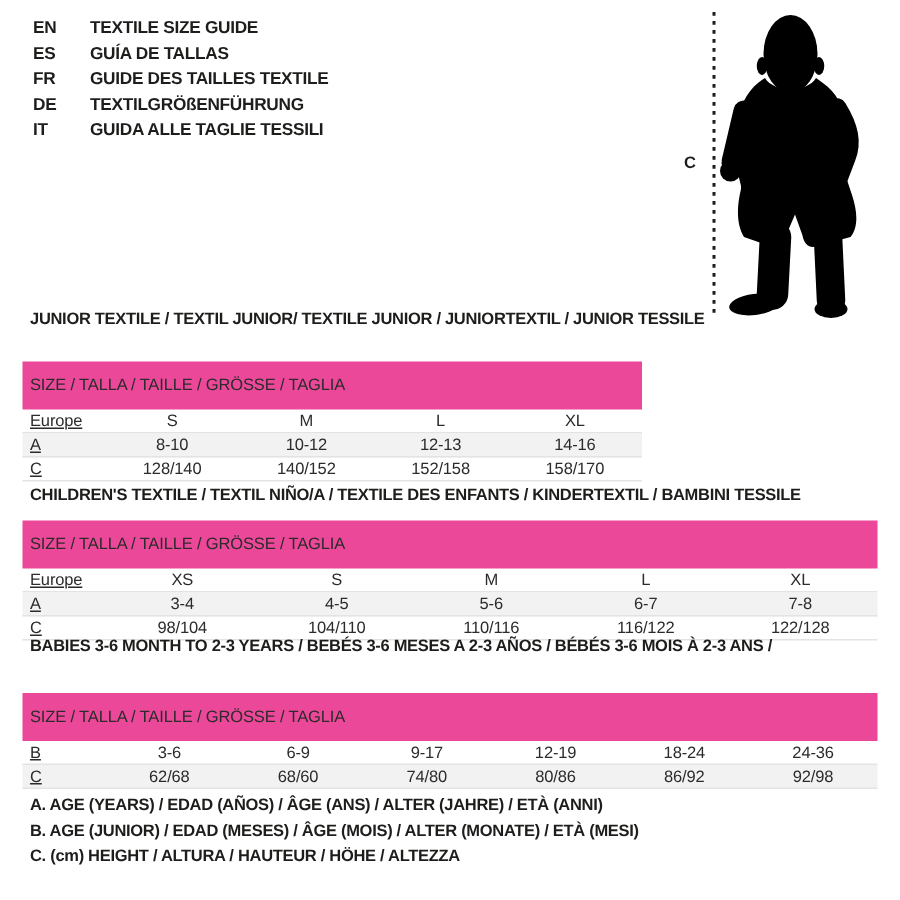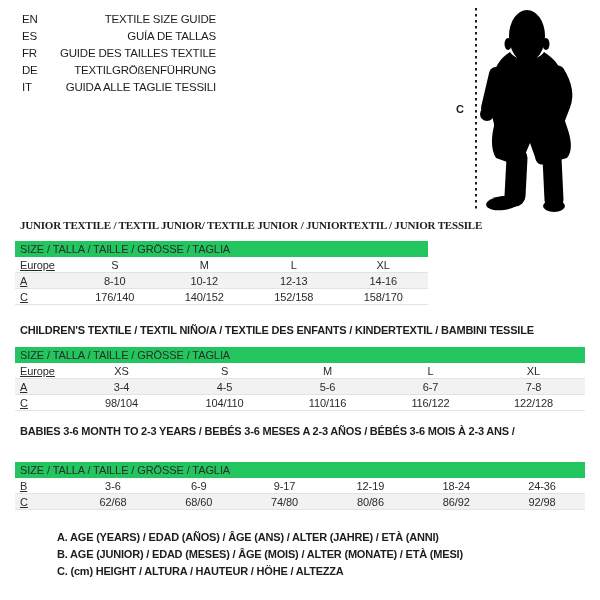--- a/index.html
+++ b/index.html
@@ -2,42 +2,42 @@
 <html><head>
 <meta charset="utf-8">
 <style>
   html,body{margin:0;padding:0;background:#fff;}
   .canvas{
     position:relative;width:600px;height:600px;background:#ffffff;overflow:hidden;
     font-family:"Liberation Sans","DejaVu Sans",sans-serif;color:#1d1d1b;
   }
   
   .lang-list{position:absolute;left:22px;top:10px;}
-  .lang-row{display:flex;height:17px;align-items:center;font-weight:400;font-size:11.5px;letter-spacing:-0.2px;justify-content:space-between;}
+  .lang-row{display:flex;height:17px;align-items:center;font-weight:700;font-size:11.5px;letter-spacing:-0.2px;}
   .lang-code{width:38px;}
   
   .figure-area{position:absolute;left:450px;top:0;width:150px;height:215px;}
   .c-label{position:absolute;left:6px;top:103px;font-weight:700;font-size:11px;}
   
   .sec-title{position:absolute;left:20px;font-weight:700;font-size:11px;letter-spacing:-0.2px;line-height:16px;white-space:nowrap;}
-  .sec1-title{top:217px;font-family:Liberation Serif, serif;}
+  .sec1-title{top:205px;}
   .sec2-title{top:322px;}
   .sec3-title{top:423px;white-space:normal;width:560px;}
   
   .tbl{position:absolute;left:15px;font-size:11px;letter-spacing:-0.1px;}
   .tbl1{top:241px;width:413px;}
   .tbl2{top:347px;width:570px;}
   .tbl3{top:462px;width:570px;}
-  .band{height:16px;background:#22c55e;display:flex;align-items:center;padding-left:5px;box-sizing:border-box;color:#2b2b2b;}
+  .band{height:32px;background:#ec4899;display:flex;align-items:center;padding-left:5px;box-sizing:border-box;color:#2b2b2b;}
   .trow{display:flex;height:16px;align-items:center;border-bottom:1px solid #e3e3e3;box-sizing:border-box;color:#2b2b2b;}
   .trow.shaded{background:#f2f2f2;}
   .tlabel{width:55px;padding-left:5px;box-sizing:border-box;text-decoration:underline;}
   .tcell{flex:1;text-align:center;}
   
-  .legend{position:absolute;left:20px;top:531px;margin-left:37px;}
+  .legend{position:absolute;left:20px;top:531px;}
   .legend-line{height:17px;font-weight:700;font-size:11px;letter-spacing:-0.2px;white-space:nowrap;}
 </style>
 </head>
 <body>
 
 <div class="canvas">
 
   <div class="lang-list">
     <div class="lang-row">
       <span class="lang-code">EN</span>
@@ -95,21 +95,21 @@
     </div>
     <div class="trow shaded">
       <span class="tlabel">A</span>
       <span class="tcell">8-10</span>
       <span class="tcell">10-12</span>
       <span class="tcell">12-13</span>
       <span class="tcell">14-16</span>
     </div>
     <div class="trow">
       <span class="tlabel">C</span>
-      <span class="tcell">176/140</span>
+      <span class="tcell">128/140</span>
       <span class="tcell">140/152</span>
       <span class="tcell">152/158</span>
       <span class="tcell">158/170</span>
     </div>
   </div>
 
   <div class="sec-title sec2-title">CHILDREN'S TEXTILE / TEXTIL NIÑO/A / TEXTILE DES ENFANTS / KINDERTEXTIL / BAMBINI TESSILE</div>
   <div class="tbl tbl2">
     <div class="band">SIZE / TALLA / TAILLE / GRÖSSE / TAGLIA</div>
     <div class="trow">

